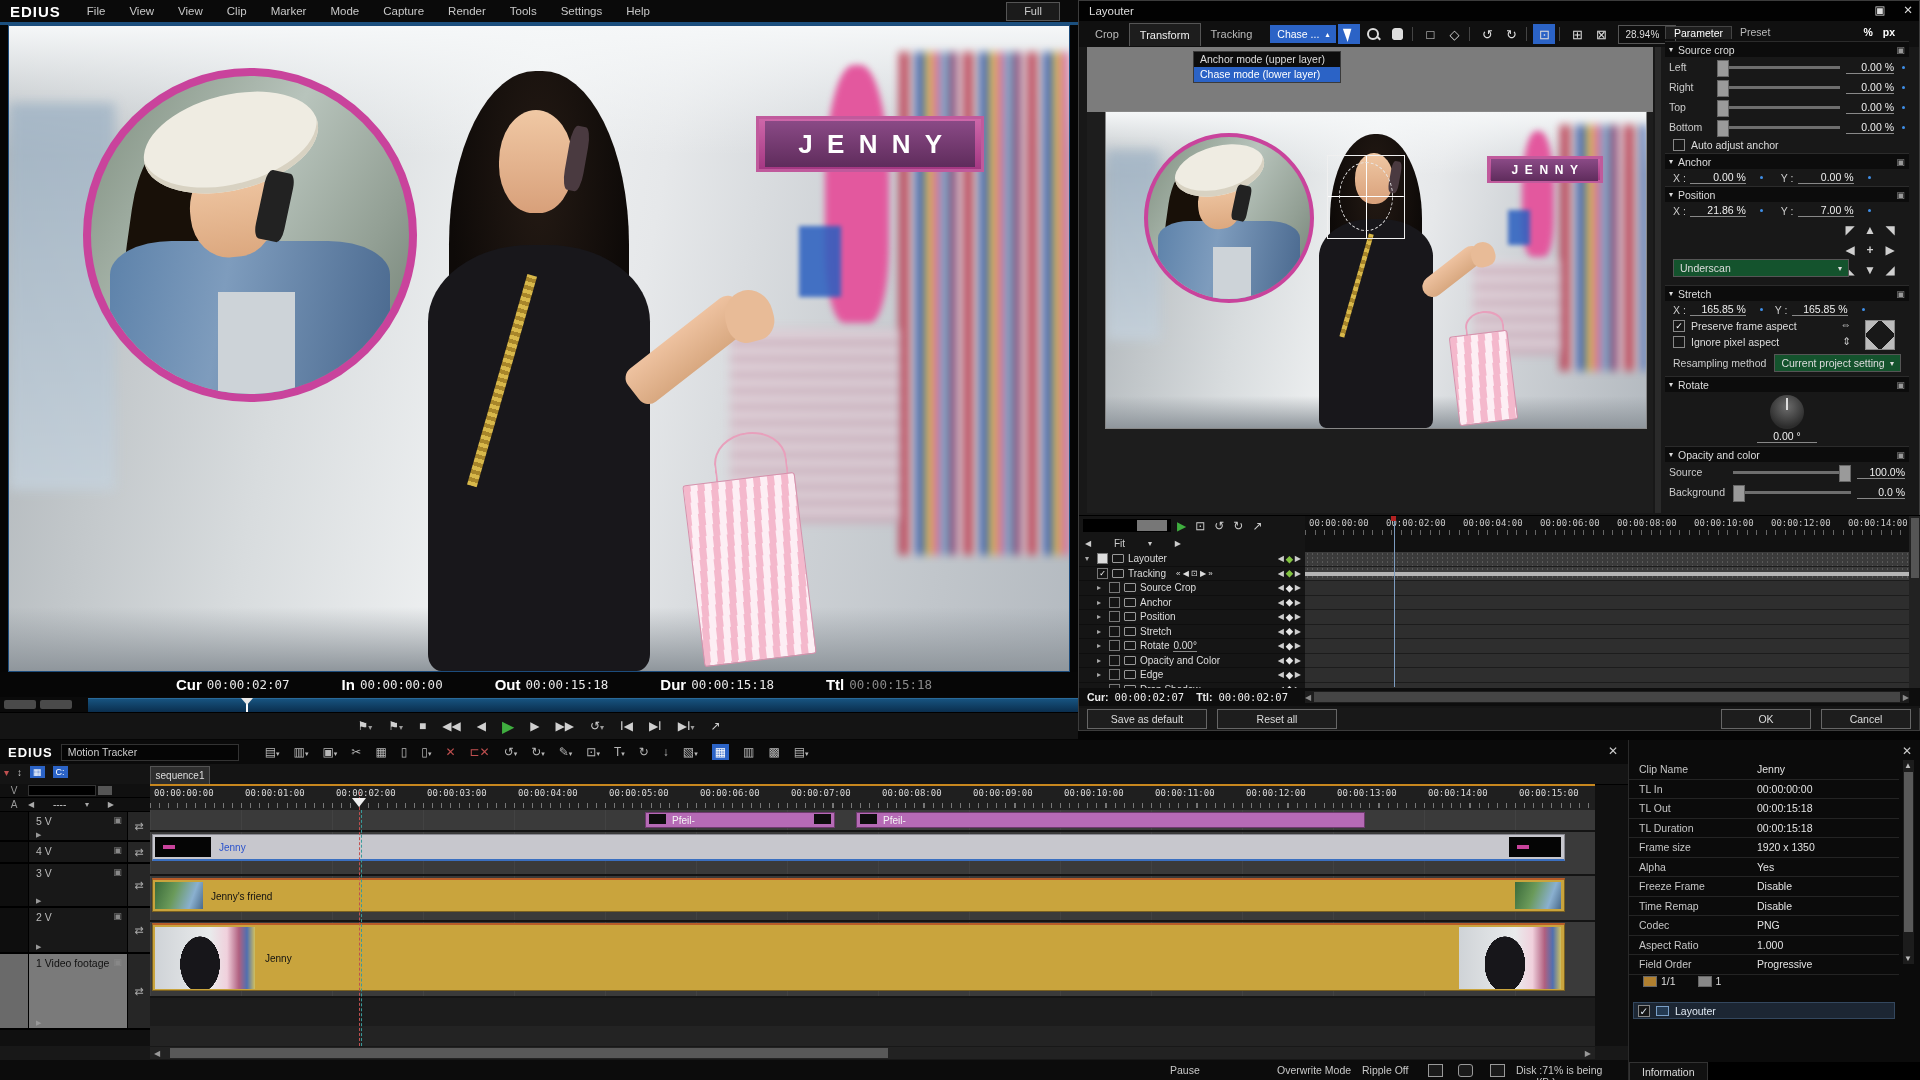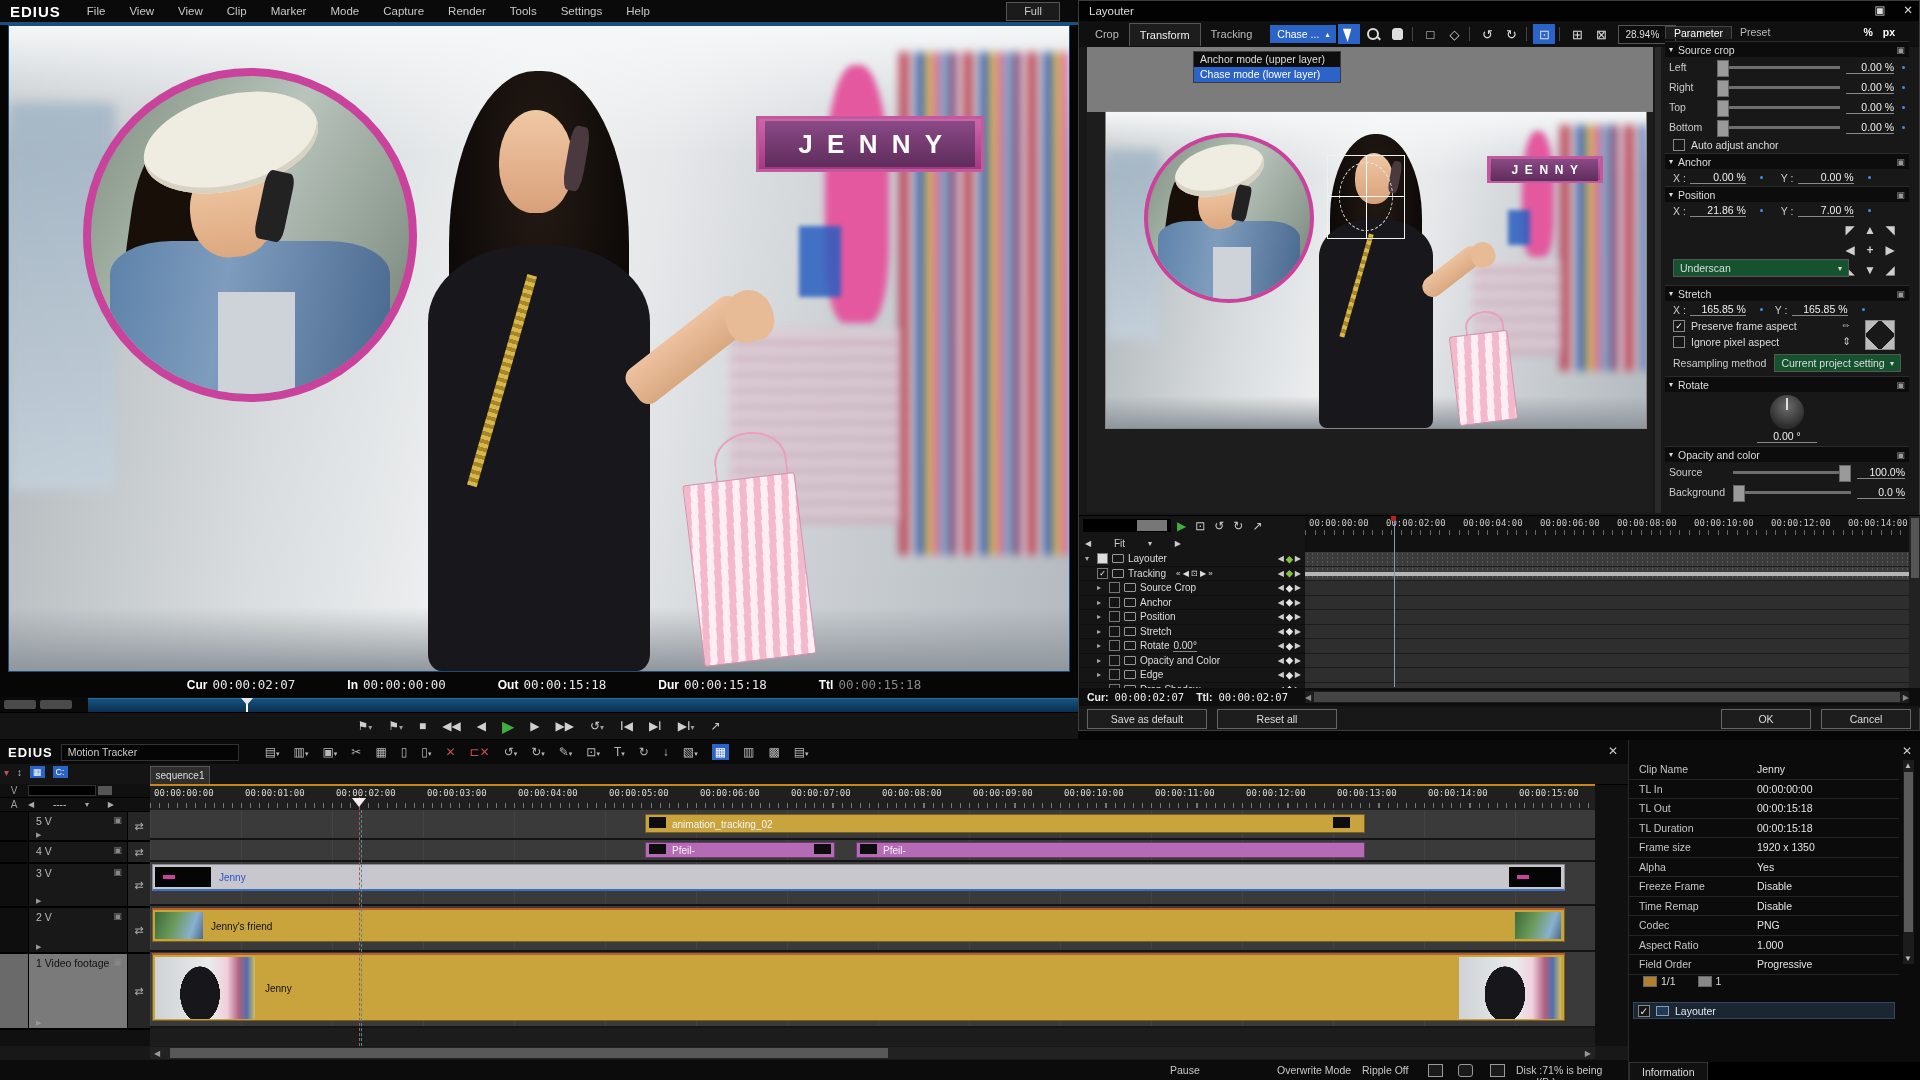--- a/index.html
+++ b/index.html
@@ -55,21 +55,21 @@
   .sc-banner i{position:absolute;inset:9% 4%;background:linear-gradient(180deg,#8a4a86,#5f2c5c);}
   .sc-banner b{position:relative;color:#fff;letter-spacing:.55em;text-indent:.55em;font-size:26px;}
   .lt-video .sc-banner b{font-size:12px;}
   .track-rect{position:absolute;left:41%;top:13.5%;width:14%;height:26%;border:1px solid #f0f0f0;
     background:linear-gradient(#fff,#fff) center/100% 1px no-repeat,linear-gradient(#fff,#fff) center/1px 100% no-repeat;}
   .track-rect i{position:absolute;inset:8% 14%;border:1px dashed #e8e8e8;border-radius:50%;}
 
   
   .tc-bar{left:0;top:672px;width:1078px;height:25px;background:#060606;display:flex;align-items:center;justify-content:center;gap:22px;}
   .tc-pair{display:flex;gap:5px;align-items:center;}
-  .tc-pair b{font-size:12px;color:#fff;margin-left:30px;}
+  .tc-pair b{font-size:15px;color:#fff;margin-left:30px;}
   .tc-pair span{font-size:12.5px;color:#e8e8e8;font-family:"DejaVu Sans Mono",monospace;}
   .tc-pair:last-child span{color:#8a8a8a;}
   .scrub-row{left:0;top:697px;width:1078px;height:15px;background:#0a0a0a;}
   .mini-bar{position:absolute;top:3px;height:9px;background:#4a4a4a;border-radius:2px;}
   .scrub{position:absolute;left:88px;top:1px;width:990px;height:13px;background:linear-gradient(#17537f,#0a2e4e);border-top:1px solid #2a6a9a;}
   .scrub-tick{position:absolute;left:158px;top:0;width:2px;height:13px;background:#fff;}
   .scrub-tri{position:absolute;left:153px;top:-1px;width:0;height:0;border:6px solid transparent;border-top:7px solid #e8e8e8;}
   .transport{left:0;top:712px;width:1078px;height:26px;background:#141414;border-top:1px solid #000;
     display:flex;align-items:center;justify-content:center;gap:16px;font-size:12px;color:#cfcfcf;}
   .tbtn{cursor:default;white-space:nowrap;}
@@ -900,27 +900,20 @@
             <span class="tick" style="--i: 8;">00:00:08:00</span>
             <span class="tick" style="--i: 9;">00:00:09:00</span>
             <span class="tick" style="--i: 10;">00:00:10:00</span>
             <span class="tick" style="--i: 11;">00:00:11:00</span>
             <span class="tick" style="--i: 12;">00:00:12:00</span>
             <span class="tick" style="--i: 13;">00:00:13:00</span>
             <span class="tick" style="--i: 14;">00:00:14:00</span>
             <span class="tick" style="--i: 15;">00:00:15:00</span>
           </div>
         <div style="position:absolute;left:0;top:26px;width:100%;">
-          <div class="trow" style="height:28px;">
-            <div class="clip gold" style="left:495px;top:4px;width:720px;height:19px;">
-              <span class="kblk" style="left:3px;"></span>
-              <span class="lab white" style="left:26px;">animation_tracking_02</span>
-              <span class="kblk" style="right:14px;"></span>
-            </div>
-          </div>
           <div class="trow" style="height:20px;">
             <div class="clip mag" style="left:495px;top:2px;width:190px;height:16px;">
               <span class="kblk" style="left:3px;top:1px;height:10px;"></span>
               <span class="lab white" style="left:26px;">Pfeil-</span>
               <span class="kblk" style="right:3px;top:1px;height:10px;"></span>
             </div>
             <div class="clip mag" style="left:706px;top:2px;width:509px;height:16px;">
               <span class="kblk" style="left:3px;top:1px;height:10px;"></span>
               <span class="lab white" style="left:26px;">Pfeil-</span>
             </div>

